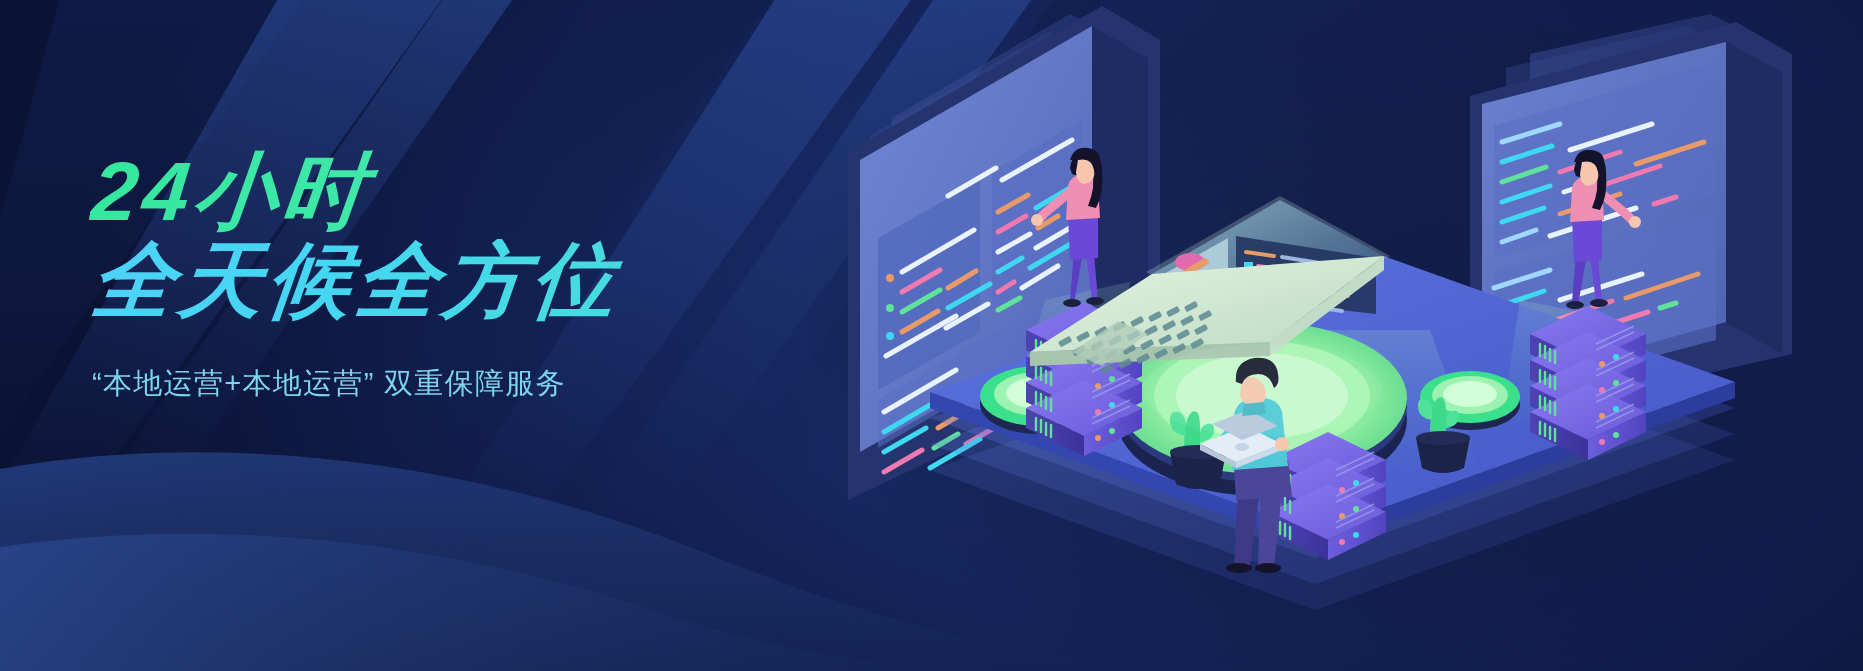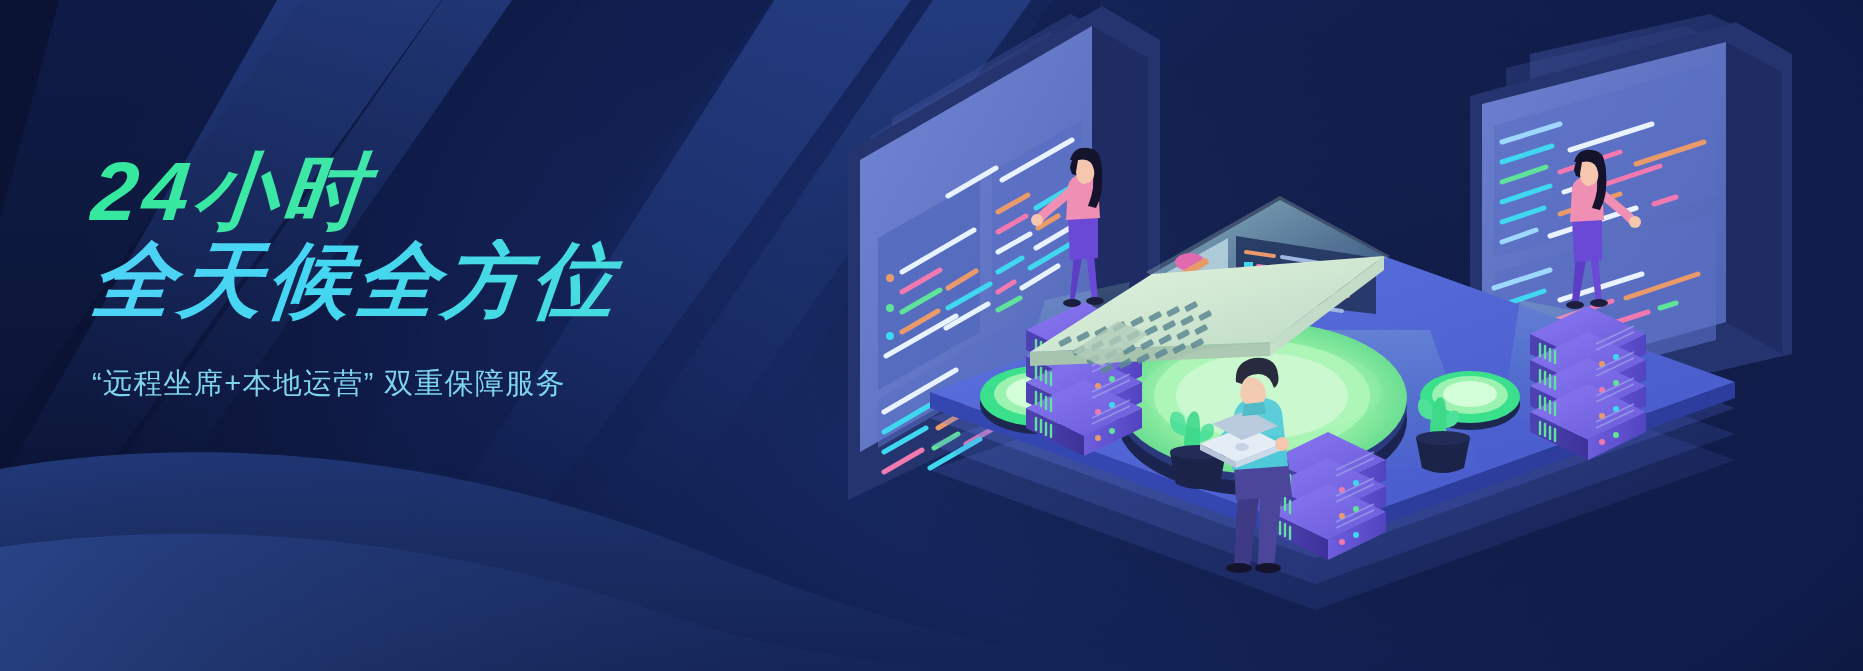--- a/index.html
+++ b/index.html
@@ -105,21 +105,21 @@
         </linearGradient>
       </defs>
       <path d="M0 118 C 230 78, 480 112, 700 200 C 860 264, 1010 310, 1200 320 L 1200 320 L 0 320 Z" fill="url(#wv)"></path>
       <path d="M0 196 C 240 162, 470 196, 680 268 C 820 314, 960 320, 1100 320 L 0 320 Z" fill="url(#wv2)"></path>
     </svg>
   </div>
 
   <div class="copy">
     <div class="headline line1">24小时</div>
     <div class="headline line2">全天候全方位</div>
-    <div class="subtitle">“远程坐席+本地运营” 双重保障服务</div>
+    <div class="subtitle">“本地运营+本地运营” 双重保障服务</div>
   </div>
 
   <div id="art">
   <svg viewBox="0 0 1033 671" xmlns="http://www.w3.org/2000/svg">
     <defs>
       <linearGradient id="scrFace" x1="0" y1="0" x2="1" y2="1">
         <stop offset="0%" stop-color="#7186d4"></stop>
             <stop offset="100%" stop-color="#5468b8"></stop>
       </linearGradient>
       <linearGradient id="scrFace2" x1="0" y1="0" x2="1" y2="1">

